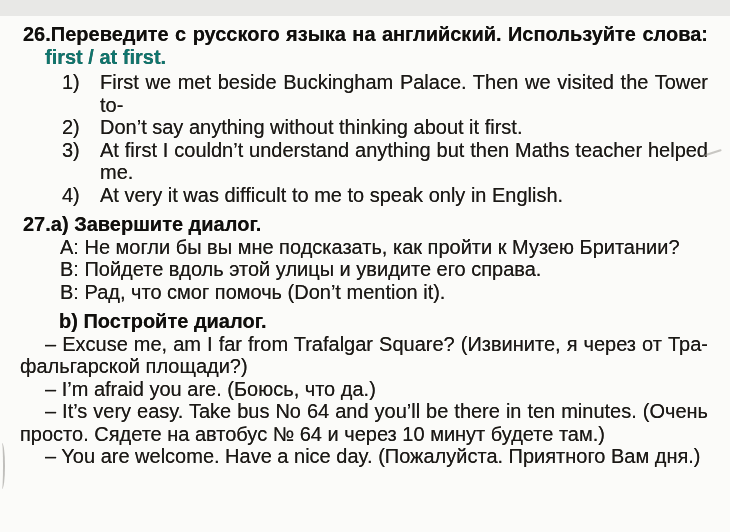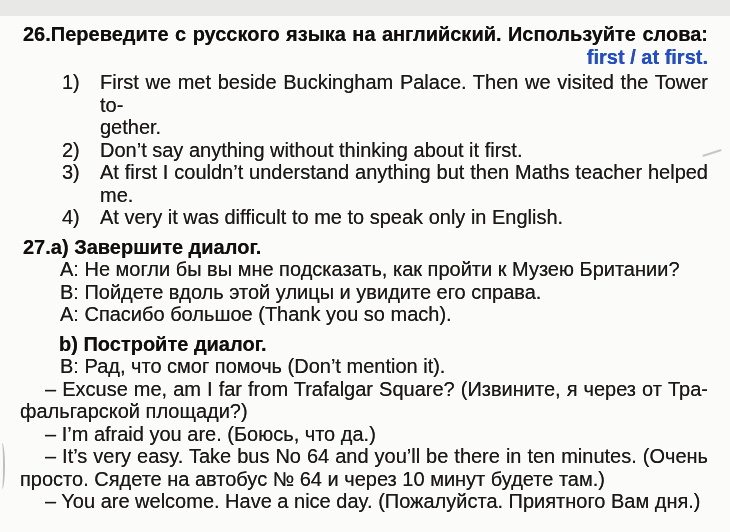--- a/index.html
+++ b/index.html
@@ -20,21 +20,21 @@
     left:0;top:7px;
     width:730px;
     padding:0 22px 0 20px;
     box-sizing:border-box;
   }
   .line{min-height:22.5px;}
   
   .hnum{display:flex;font-weight:bold;padding-left:3px;color:#100f0d;}
   .hnum .num{flex:0 0 22px;}
   
-  .hcont{font-weight:bold;padding-left:25px;color:#1d4ed8;text-align:right;}
+  .hcont{font-weight:bold;padding-left:25px;color:#0f766e;}
   
   .item{display:flex;padding-left:42px;}
   .item .num{flex:0 0 38px;}
   .itemcont{padding-left:80px;}
   
   .dialog{padding-left:40px;}
   
   .hb{font-weight:bold;padding-left:39px;color:#100f0d;}
   
   .pfirst{padding-left:25px;}
@@ -62,43 +62,41 @@
   <div class="column">
       <div class="line hnum just">
         <span class="num">26.</span>
         <span class="txt">Переведите с русского языка на английский. Используйте слова:</span>
       </div>
       <div class="line hcont">first / at first.</div>
       <div class="line item just" style="margin-top: 3px;">
         <span class="num">1)</span>
         <span class="txt">First we met beside Buckingham Palace. Then we visited the Tower to-</span>
       </div>
-      <div class="line itemcont">gether.</div>
       <div class="line item">
         <span class="num">2)</span>
         <span class="txt">Don’t say anything without thinking about it first.</span>
       </div>
       <div class="line item just">
         <span class="num">3)</span>
         <span class="txt">At first I couldn’t understand anything but then Maths teacher helped</span>
       </div>
       <div class="line itemcont">me.</div>
       <div class="line item">
         <span class="num">4)</span>
         <span class="txt">At very it was difficult to me to speak only in English.</span>
       </div>
       <div class="line hnum" style="margin-top: 7px; justify-content: space-between;">
         <span class="num">27.</span>
         <span class="txt">a) Завершите диалог.</span>
       </div>
       <div class="line dialog">А: Не могли бы вы мне подсказать, как пройти к Музею Британии?</div>
       <div class="line dialog">В: Пойдете вдоль этой улицы и увидите его справа.</div>
-      <div class="line dialog">А: Спасибо большое (Thank you so mach).</div>
+      <div class="line dialog">В: Рад, что смог помочь (Don’t mention it).</div>
       <div class="line hb" style="margin-top: 7px;">b) Постройте диалог.</div>
-      <div class="line dialog">В: Рад, что смог помочь (Don’t mention it).</div>
       <div class="line pfirst just">– Excuse me, am I far from Trafalgar Square? (Извините, я через от Тра-</div>
       <div class="line pcont">фальгарской площади?)</div>
       <div class="line pfirst">– I’m afraid you are. (Боюсь, что да.)</div>
       <div class="line pfirst just">– It’s very easy. Take bus No 64 and you’ll be there in ten minutes. (Очень</div>
       <div class="line pcont">просто. Сядете на автобус № 64 и через 10 минут будете там.)</div>
       <div class="line pfirst">– You are welcome. Have a nice day. (Пожалуйста. Приятного Вам дня.)</div>
     </div>
   <div class="artifact-left"></div>
   <div class="artifact-right"></div>
 </div>

